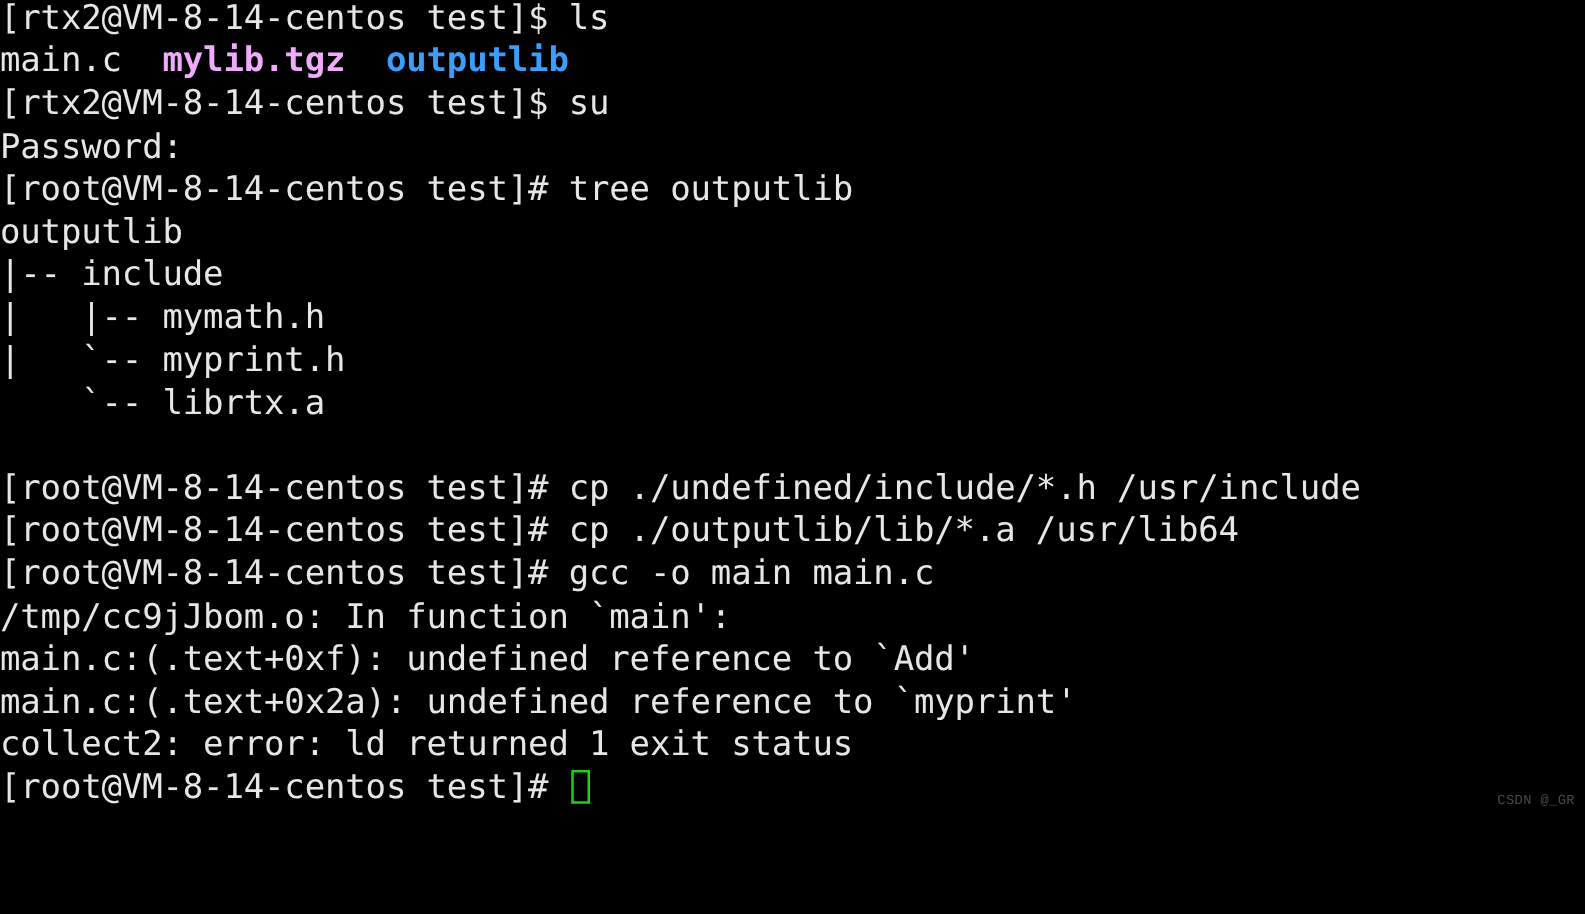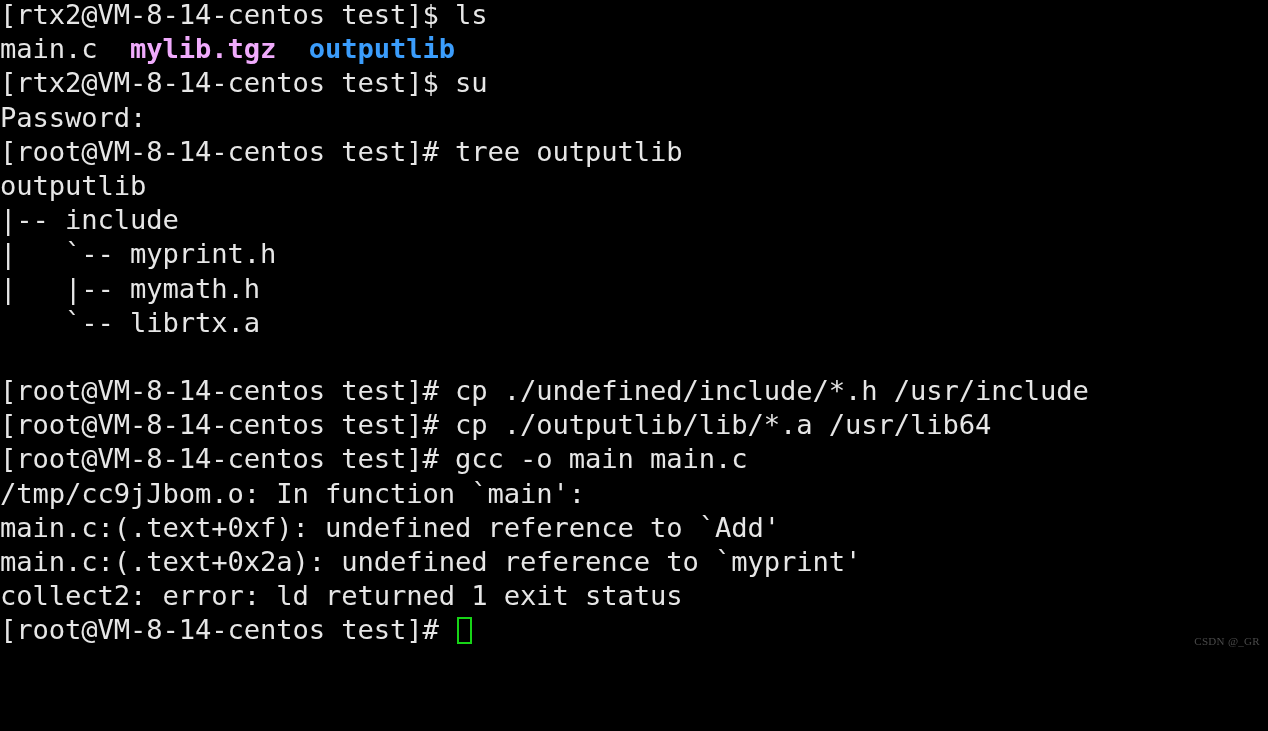--- a/index.html
+++ b/index.html
@@ -56,42 +56,42 @@
     border: 2px solid #17d417;
     box-sizing: border-box;
     vertical-align: -5px;
     margin-left: 2px;
     background: transparent;
   }
   #watermark {
     position: absolute;
     right: 8px;
     bottom: 7px;
-    font-family: Liberation Serif, serif;
+    font-family: Liberation Mono, monospace;
     font-size: 11px;
     color: #4a4a4a;
     letter-spacing: 0.3px;
     white-space: pre;
     text-align: center;
   }
 </style>
 </head>
 <body>
 
 <div id="terminal">
   <div class="screen" id="screen">
       <div class="line"><span class="c-default">[rtx2@VM-8-14-centos test]$ </span><span class="c-default">ls</span></div>
       <div class="line"><span class="c-default">main.c  </span><span class="c-red">mylib.tgz</span><span class="c-default">  </span><span class="c-blue">outputlib</span></div>
       <div class="line"><span class="c-default">[rtx2@VM-8-14-centos test]$ </span><span class="c-default">su</span></div>
       <div class="line"><span class="c-default">Password:</span></div>
       <div class="line"><span class="c-default">[root@VM-8-14-centos test]# </span><span class="c-default">tree outputlib</span></div>
       <div class="line"><span class="c-default">outputlib</span></div>
       <div class="line"><span class="c-default">|-- include</span></div>
+      <div class="line"><span class="c-default">|   |-- mymath.h</span></div>
       <div class="line"><span class="c-default">|   `-- myprint.h</span></div>
-      <div class="line"><span class="c-default">|   |-- mymath.h</span></div>
       <div class="line"><span class="c-default">    `-- librtx.a</span></div>
       <div class="line blank"><span class="c-default"> </span></div>
       <div class="line"><span class="c-default">[root@VM-8-14-centos test]# </span><span class="c-default">cp ./undefined/include/*.h /usr/include</span></div>
       <div class="line"><span class="c-default">[root@VM-8-14-centos test]# </span><span class="c-default">cp ./outputlib/lib/*.a /usr/lib64</span></div>
       <div class="line"><span class="c-default">[root@VM-8-14-centos test]# </span><span class="c-default">gcc -o main main.c</span></div>
       <div class="line"><span class="c-default">/tmp/cc9jJbom.o: In function `main':</span></div>
       <div class="line"><span class="c-default">main.c:(.text+0xf): undefined reference to `Add'</span></div>
       <div class="line"><span class="c-default">main.c:(.text+0x2a): undefined reference to `myprint'</span></div>
       <div class="line"><span class="c-default">collect2: error: ld returned 1 exit status</span></div>
       <div class="line"><span class="c-default">[root@VM-8-14-centos test]# </span><span class="cursor"></span></div>

